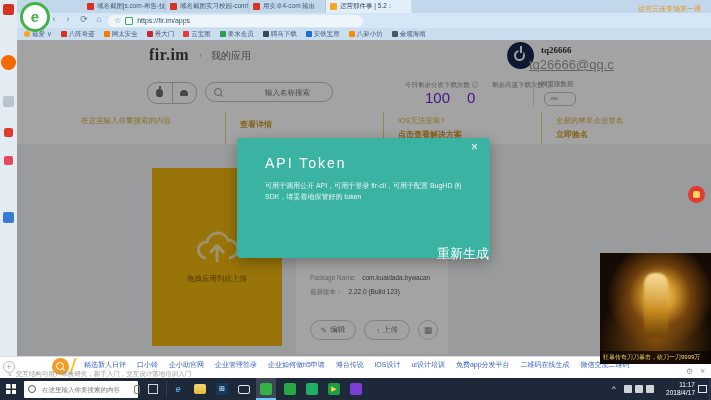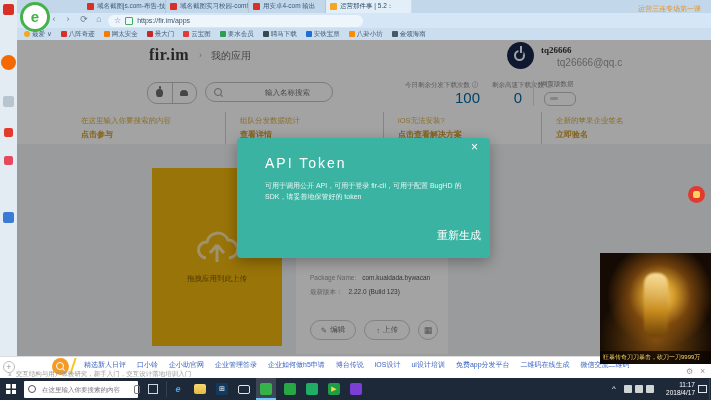--- a/index.html
+++ b/index.html
@@ -38,38 +38,38 @@
   #fir-logo{position:absolute;left:132px;top:6px;font-family:"Liberation Serif","DejaVu Serif",serif;
        font-size:16px;font-weight:bold;color:#3b3b3b;letter-spacing:.5px;}
   #crumb-sep{position:absolute;left:182px;top:10px;font-size:9px;color:#aaa;}
   #crumb{position:absolute;left:194px;top:9px;font-size:10px;color:#6d6d6d;}
   #avatar{position:absolute;left:490px;top:2px;width:27px;height:27px;border-radius:50%;background:#16284e;}
   #avatar .pring{position:absolute;left:7px;top:8px;width:11px;height:11px;border:2px solid #fff;
        border-radius:50%;box-sizing:border-box;}
   #avatar .pbar{position:absolute;left:12.5px;top:4px;width:2px;height:7px;background:#fff;
        box-shadow:0 0 0 1.5px #16284e;}
   #user-name{position:absolute;left:524px;top:5px;font-size:9px;color:#333;font-weight:bold;font-family:Liberation Serif, serif;}
-  #user-email{position:absolute;left:540px;top:17px;font-size:10px;color:#9a9a9a;}
+  #user-email{position:absolute;left:512px;top:17px;font-size:13px;color:#9a9a9a;text-decoration:underline;}
   #statsrow{position:absolute;left:0;top:32px;width:694px;height:40px;background:#fff;
        border-bottom:1px solid #e8e8e8;}
   #platseg{position:absolute;left:130px;top:10px;width:48px;height:20px;border:1px solid #c2c2c2;
        border-radius:10px;display:flex;}
   #platseg .half{flex:1;display:flex;align-items:center;justify-content:center;}
   #platseg .half+.half{border-left:1px solid #c2c2c2;}
   .apple-shape{width:7px;height:8px;border-radius:45%;background:#6e6e6e;position:relative;}
   .apple-shape::before{content:"";position:absolute;left:3px;top:-3px;width:2px;height:3px;background:#6e6e6e;border-radius:1px;}
   .android-shape{width:8px;height:6px;border-radius:4px 4px 1px 1px;background:#6e6e6e;}
   #searchpill{position:absolute;left:188px;top:10px;width:128px;height:20px;border:1px solid #c2c2c2;
        border-radius:10px;display:flex;align-items:center;padding:0 8px;gap:5px;box-sizing:border-box;}
   .mag{width:6px;height:6px;border:1.3px solid #9a9a9a;border-radius:50%;position:relative;flex:0 0 auto;}
   .mag::after{content:"";position:absolute;left:5px;top:6px;width:3px;height:1.3px;background:#9a9a9a;transform:rotate(45deg);}
   #searchpill input{border:0;outline:0;background:transparent;font-size:7.5px;color:#555;width:90px;
        font-family:inherit;margin-left:36px;}
   .statlabel{position:absolute;font-size:6.5px;color:#8c8c8c;white-space:nowrap;}
-  .statvalue{position:absolute;font-size:15px;color:#0369a1;text-align:right;}
+  .statvalue{position:absolute;font-size:15px;color:#6d28d9;text-align:left;}
   #statdiv{position:absolute;left:516px;top:8px;width:1px;height:26px;background:#ddd;}
   #toggle-label{position:absolute;left:524px;top:8px;font-size:6.5px;color:#8c8c8c;}
   #togglepill{position:absolute;left:527px;top:20px;width:30px;height:12px;border:1px solid #c2c2c2;
        border-radius:6px;}
   #togglepill::after{content:"";position:absolute;left:5px;top:4px;width:8px;height:3px;background:#cfcfcf;border-radius:2px;}
   #notices{position:absolute;left:0;top:72px;width:694px;height:32px;background:#fff;display:flex;
        padding-left:50px;box-sizing:border-box;}
   .ncol{width:158px;padding:4px 0 0 14px;box-sizing:border-box;}
   .ncol+.ncol{border-left:1px solid #e9d08a;}
   .nline1{font-size:7.5px;color:#dcae44;white-space:nowrap;}
@@ -91,21 +91,21 @@
   
   #modal{position:absolute;left:237px;top:138px;width:253px;height:120px;background:#3bb3a2;
        border-radius:4px;z-index:10;box-shadow:0 4px 14px rgba(0,0,0,.3);}
   #modal-close{position:absolute;right:12px;top:2px;font-size:12px;color:#fff;cursor:pointer;}
   #modal-title{position:absolute;left:28px;top:17px;font-size:14px;color:#fff;letter-spacing:2px;}
   #modal-desc{position:absolute;left:28px;top:42px;width:200px;font-size:7px;line-height:11px;
        color:rgba(255,255,255,.88);}
   #tokenpill{position:absolute;left:28px;top:86px;width:160px;height:22px;border-radius:11px;
        background:rgba(255,255,255,.28);text-align:center;line-height:22px;font-size:7.5px;color:#fff;
        font-family:"DejaVu Sans Mono","Liberation Mono",monospace;}
-  #regen{position:absolute;left:200px;top:90px;font-size:11px;color:#fff;}
+  #regen{position:absolute;left:200px;top:107px;font-size:13px;color:#fff;}
   
   #redfloat{position:absolute;left:688px;top:186px;width:17px;height:17px;border-radius:50%;
        background:#e23b2e;z-index:11;}
   #redfloat::after{content:"";position:absolute;left:5px;top:5px;width:7px;height:7px;border-radius:2px;background:#ffd45e;}
   #ad{position:absolute;left:600px;top:253px;width:111px;height:111px;z-index:12;
        background:
         radial-gradient(circle at 54% 38%, #f6d277 0%, #d49b2b 16%, rgba(140,80,15,.75) 34%, rgba(30,15,5,0) 58%),
         radial-gradient(circle at 50% 78%, rgba(210,130,25,.55), transparent 55%),
         #150b04;}
   #ad .figure{position:absolute;left:44px;top:20px;width:24px;height:64px;border-radius:10px;
@@ -282,24 +282,22 @@
       <span class="statlabel" style="left:475px;top:9px;"><span>剩余高速下载次数</span> <span>ⓘ</span></span>
       <span class="statvalue" style="left:450px;top:17px;width:55px;">0</span>
       <span id="statdiv"></span>
       <span id="toggle-label">网页版数据</span>
       <span id="togglepill"></span>
     </div>
 
     <div id="notices">
       <div class="ncol">
         <div class="nline1">在这里输入你要搜索的内容</div>
-        <div class="nline2">点击参与</div>
       </div>
       <div class="ncol">
-        <div class="nline1">组队分发数据统计</div>
         <div class="nline2">查看详情</div>
       </div>
       <div class="ncol">
         <div class="nline1">iOS无法安装?</div>
         <div class="nline2">点击查看解决方案</div>
       </div>
       <div class="ncol">
         <div class="nline1">全新的苹果企业签名</div>
         <div class="nline2">立即验名</div>
       </div>

